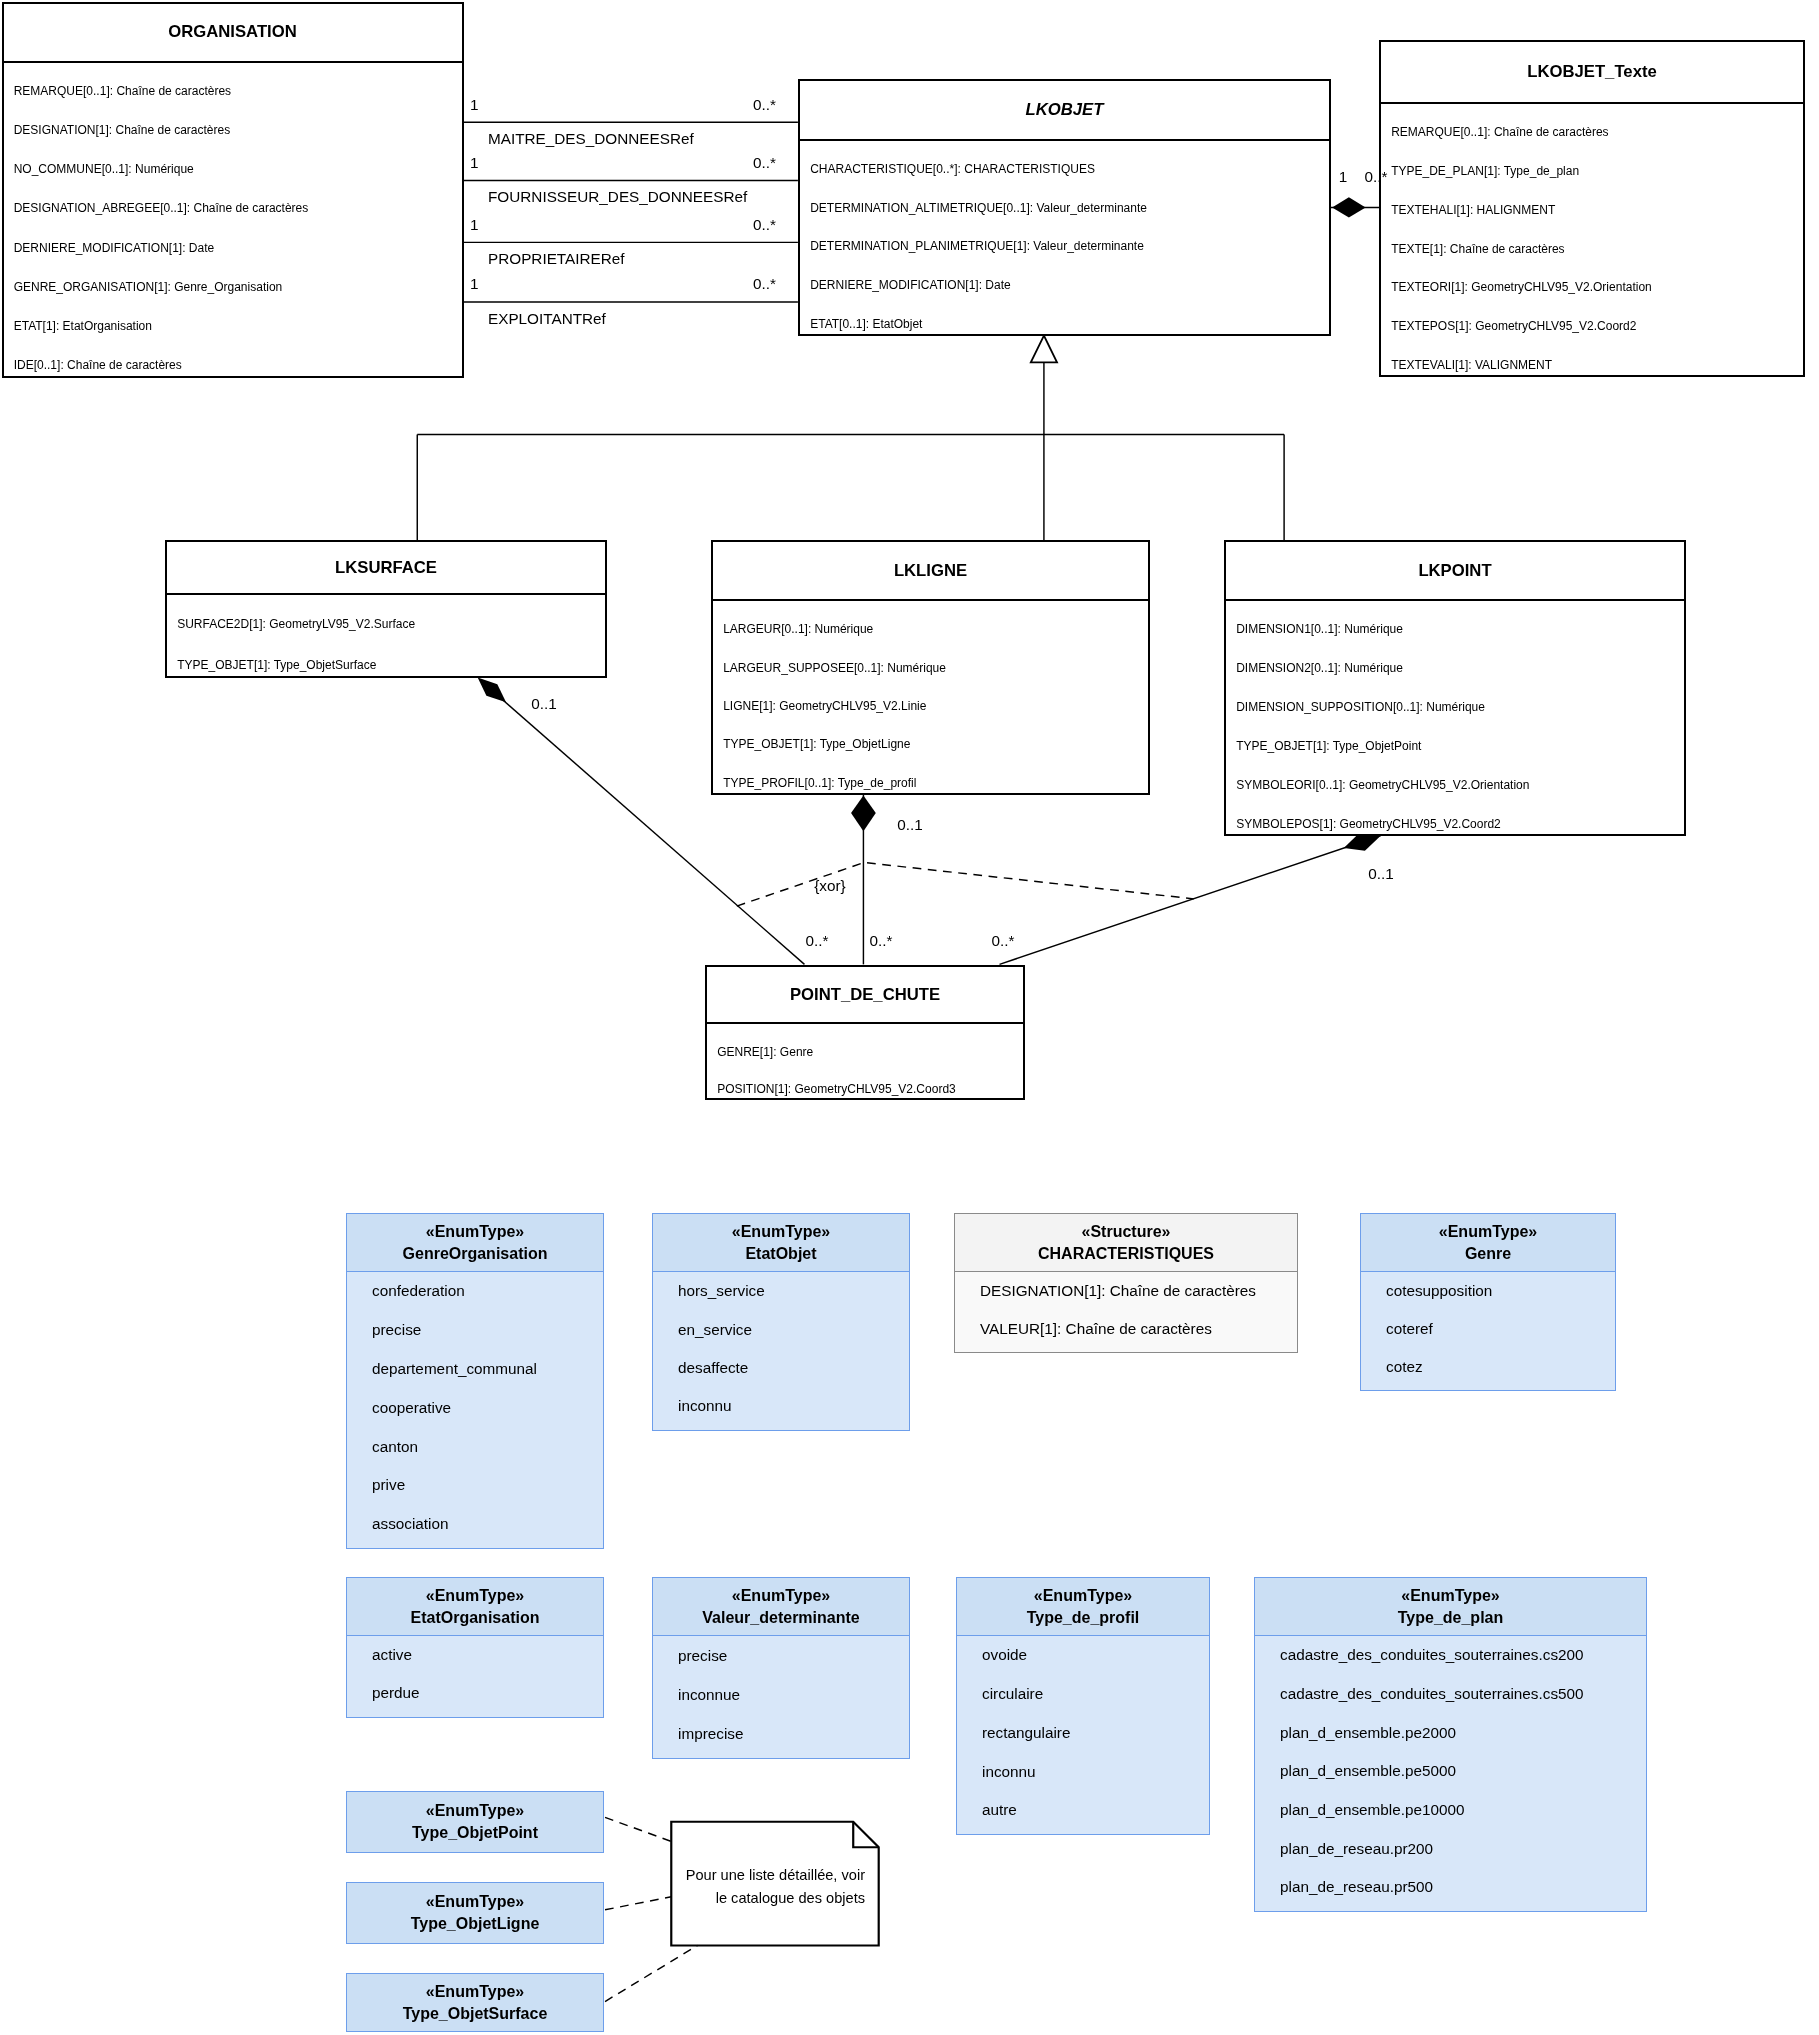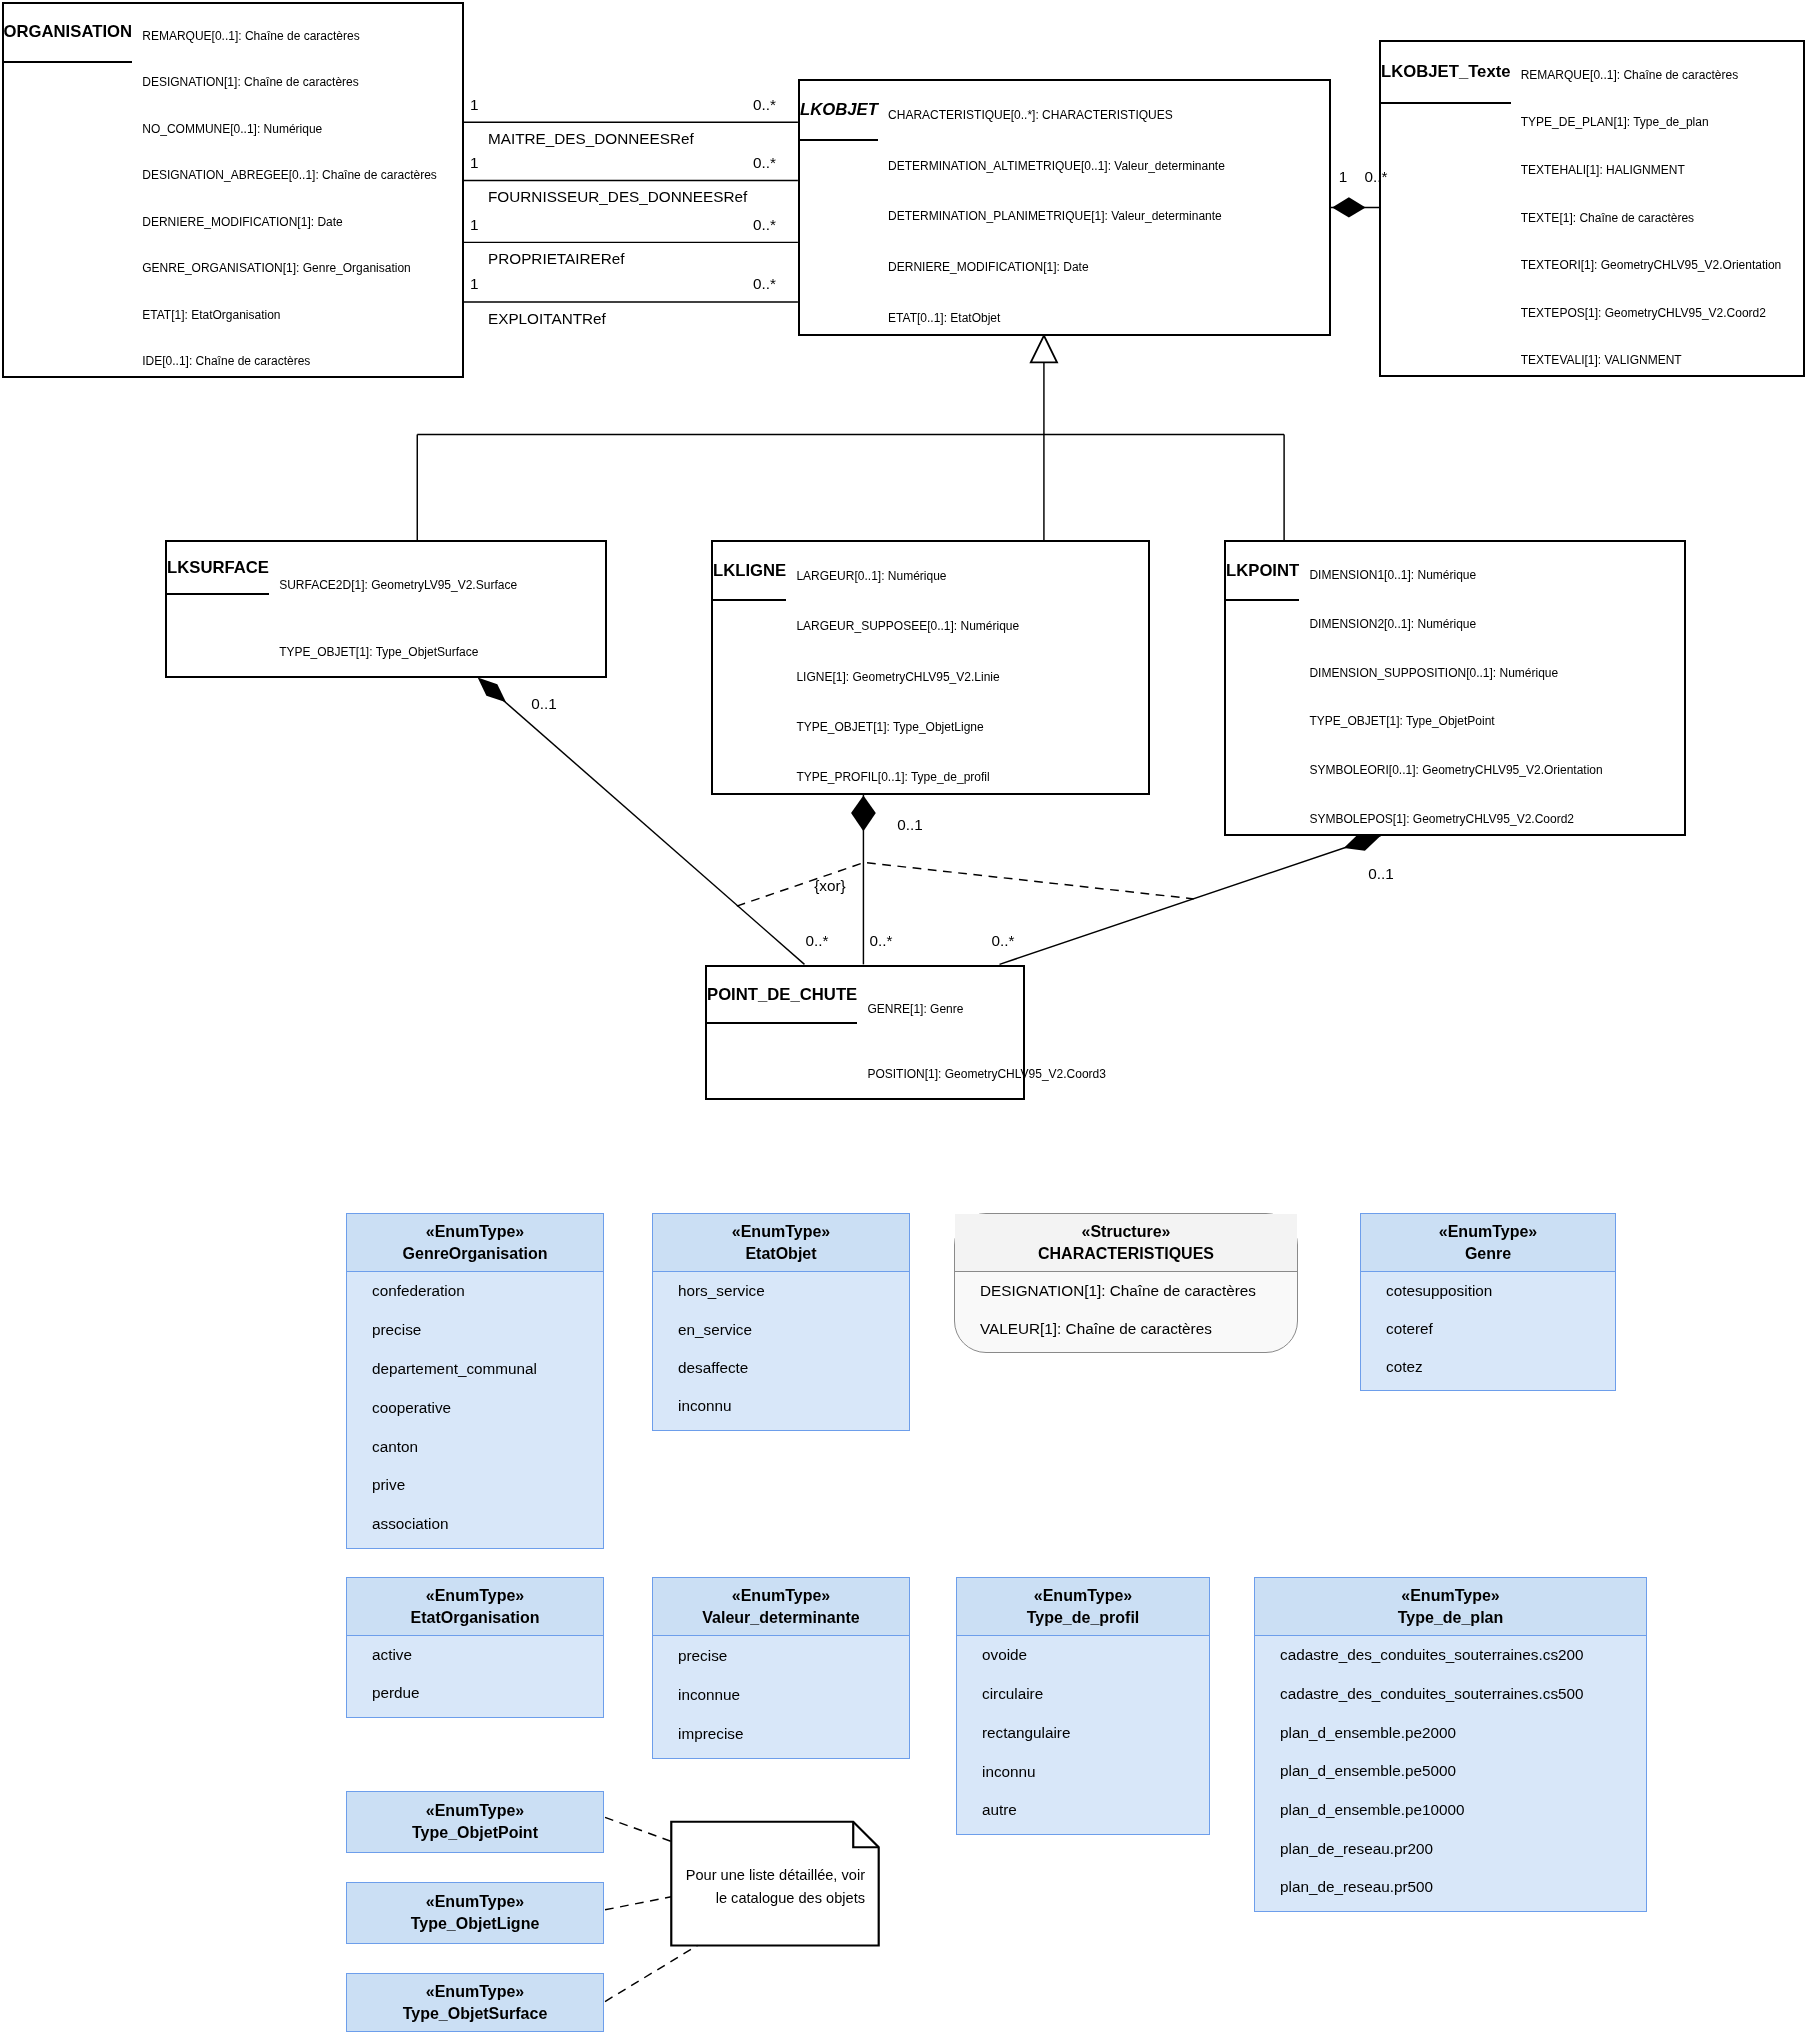--- a/index.html
+++ b/index.html
@@ -4,42 +4,42 @@
 <style>
   html,body{margin:0;padding:0;background:#ffffff;}
   #canvas{
     position:relative;width:1820px;height:2035px;background:#ffffff;
     font-family:"Liberation Sans","DejaVu Sans",sans-serif;color:#000;
     overflow:hidden;
   }
   #wires{position:absolute;left:0;top:0;}
   .cls{
     position:absolute;background:#fff;border:2.2px solid #000;box-sizing:border-box;
-    display:flex;flex-direction:row;
+    display:flex;flex-direction:column;
   }
   .cls-title{
     border-bottom:2.2px solid #000;display:flex;align-items:center;justify-content:center;
     font-weight:bold;font-size:16.7px;flex:none;
   }
   .italic .cls-title{font-style:italic;}
   .cls-attrs{flex:1;display:flex;flex-direction:column;padding-left:10.2px;}
   .attr{flex:1;display:flex;align-items:center;font-size:12px;white-space:nowrap;margin-top:18px;}
   .enum{
     position:absolute;background:var(--enum-body);border:1.5px solid var(--enum-border);
     box-sizing:border-box;display:flex;flex-direction:column;
   }
   .enum-title{
     background:var(--enum-header);border-bottom:1.5px solid var(--enum-border);
     display:flex;flex-direction:column;align-items:center;justify-content:center;
     font-weight:bold;font-size:16px;line-height:22px;flex:none;text-align:center;
   }
   .enum.solo .enum-title{border-bottom:none;flex:1;}
   .enum-vals{flex:1;display:flex;flex-direction:column;padding-left:25px;padding-bottom:4.4px;}
   .val{flex:1;display:flex;align-items:center;font-size:15.3px;white-space:nowrap;}
-  .structure{background:var(--structure-body);border-color:var(--structure-border);border-radius:32px;}
+  .structure{background:var(--structure-body);border-color:var(--structure-border);}
   .structure .enum-title{background:var(--structure-header);border-color:var(--structure-border);}
   .lbl{position:absolute;font-size:15.3px;white-space:nowrap;line-height:19px;}
   .lbl.c{transform:translateX(-50%);}
   #note-text{
     position:absolute;left:684px;top:1864px;width:181px;font-size:14.6px;line-height:22.6px;text-align:right;
   }
 </style>
 </head>
 <body>
 

